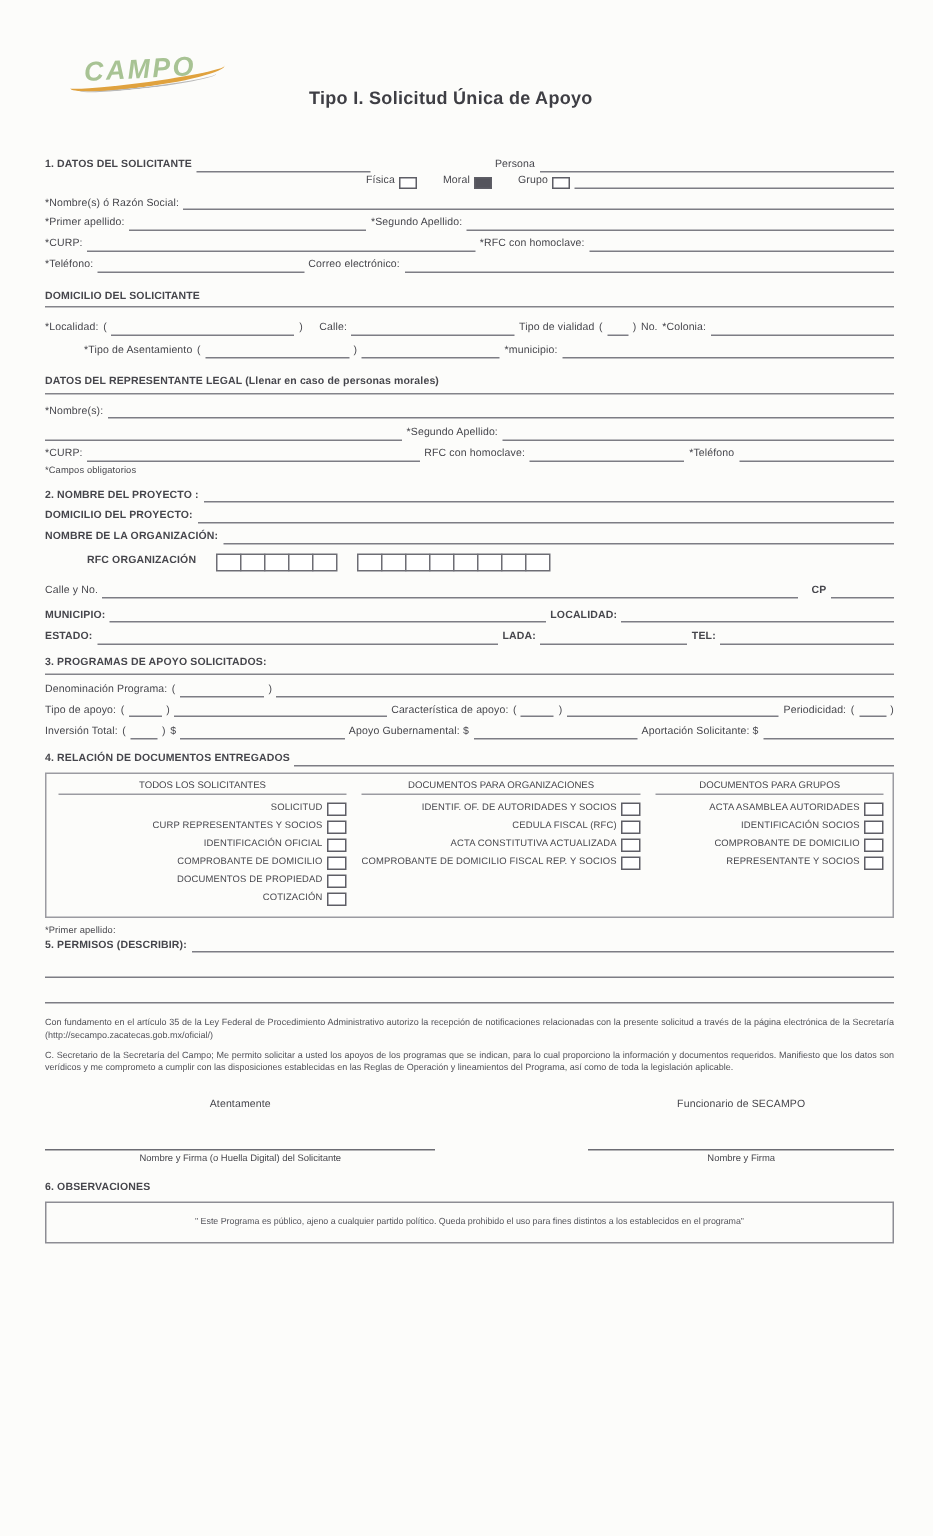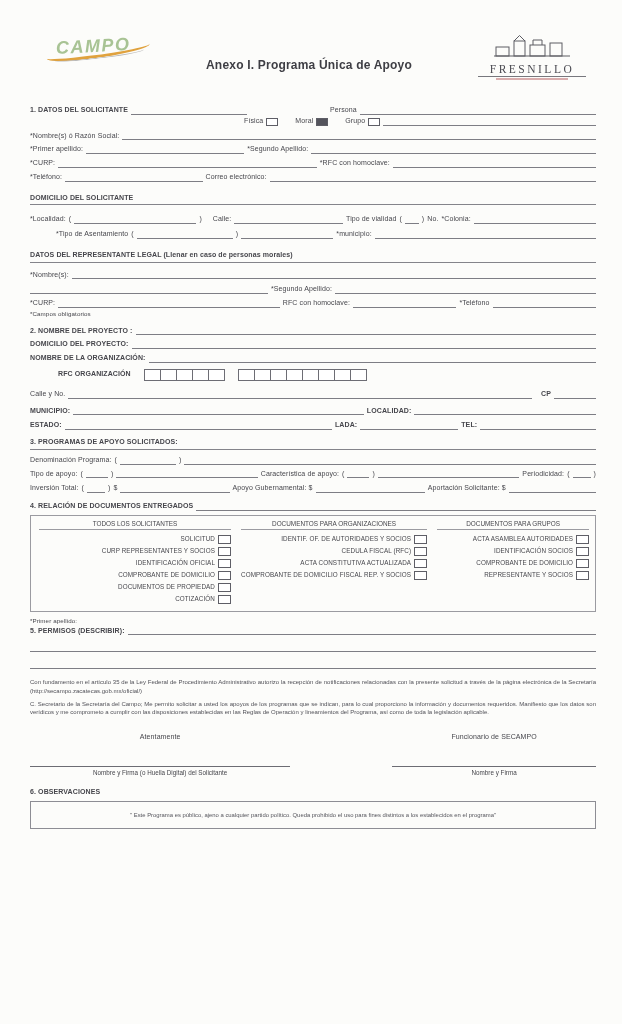--- a/index.html
+++ b/index.html
@@ -57,37 +57,21 @@
 <body>
 
 <div class="page">
 
   <div class="hdr">
     <div class="campo">
       <span class="campo-txt">CAMPO</span>
       <span class="campo-swoosh"></span>
       <span class="campo-sw2"></span>
     </div>
-    <div class="annex">Anexo I. Programa Única de Apoyo</div>
-    <div class="fres">
-      <svg width="78" height="24" viewBox="0 0 78 24">
-        <g fill="none" stroke="#5c5c63" stroke-width="1">
-          <rect x="3" y="13" width="13" height="9"></rect>
-          <rect x="21" y="7" width="11" height="15"></rect>
-          <path d="M21 7 L26.5 1.5 L32 7"></path>
-          <rect x="37" y="11" width="15" height="11"></rect>
-          <path d="M40 11 L40 6 L49 6 L49 11"></path>
-          <rect x="57" y="9" width="12" height="13"></rect>
-          <path d="M1 22 L77 22"></path>
-        </g>
-      </svg>
-      <div class="fres-txt">FRESNILLO</div>
-      <div class="fres-rule"></div>
-      <div class="fres-tag"></div>
-    </div>
+    <div class="annex">Tipo I. Solicitud Única de Apoyo</div>
   </div>
 
 
   <div class="r mt10">
     <span class="lb b">1. DATOS DEL SOLICITANTE</span>
     <span class="flw" style="width:116px"></span>
     <span class="lb" style="margin-left:80px">Persona</span>
     <span class="fl"></span>
   </div>
   <div class="r mt2" style="padding-left:214px">

